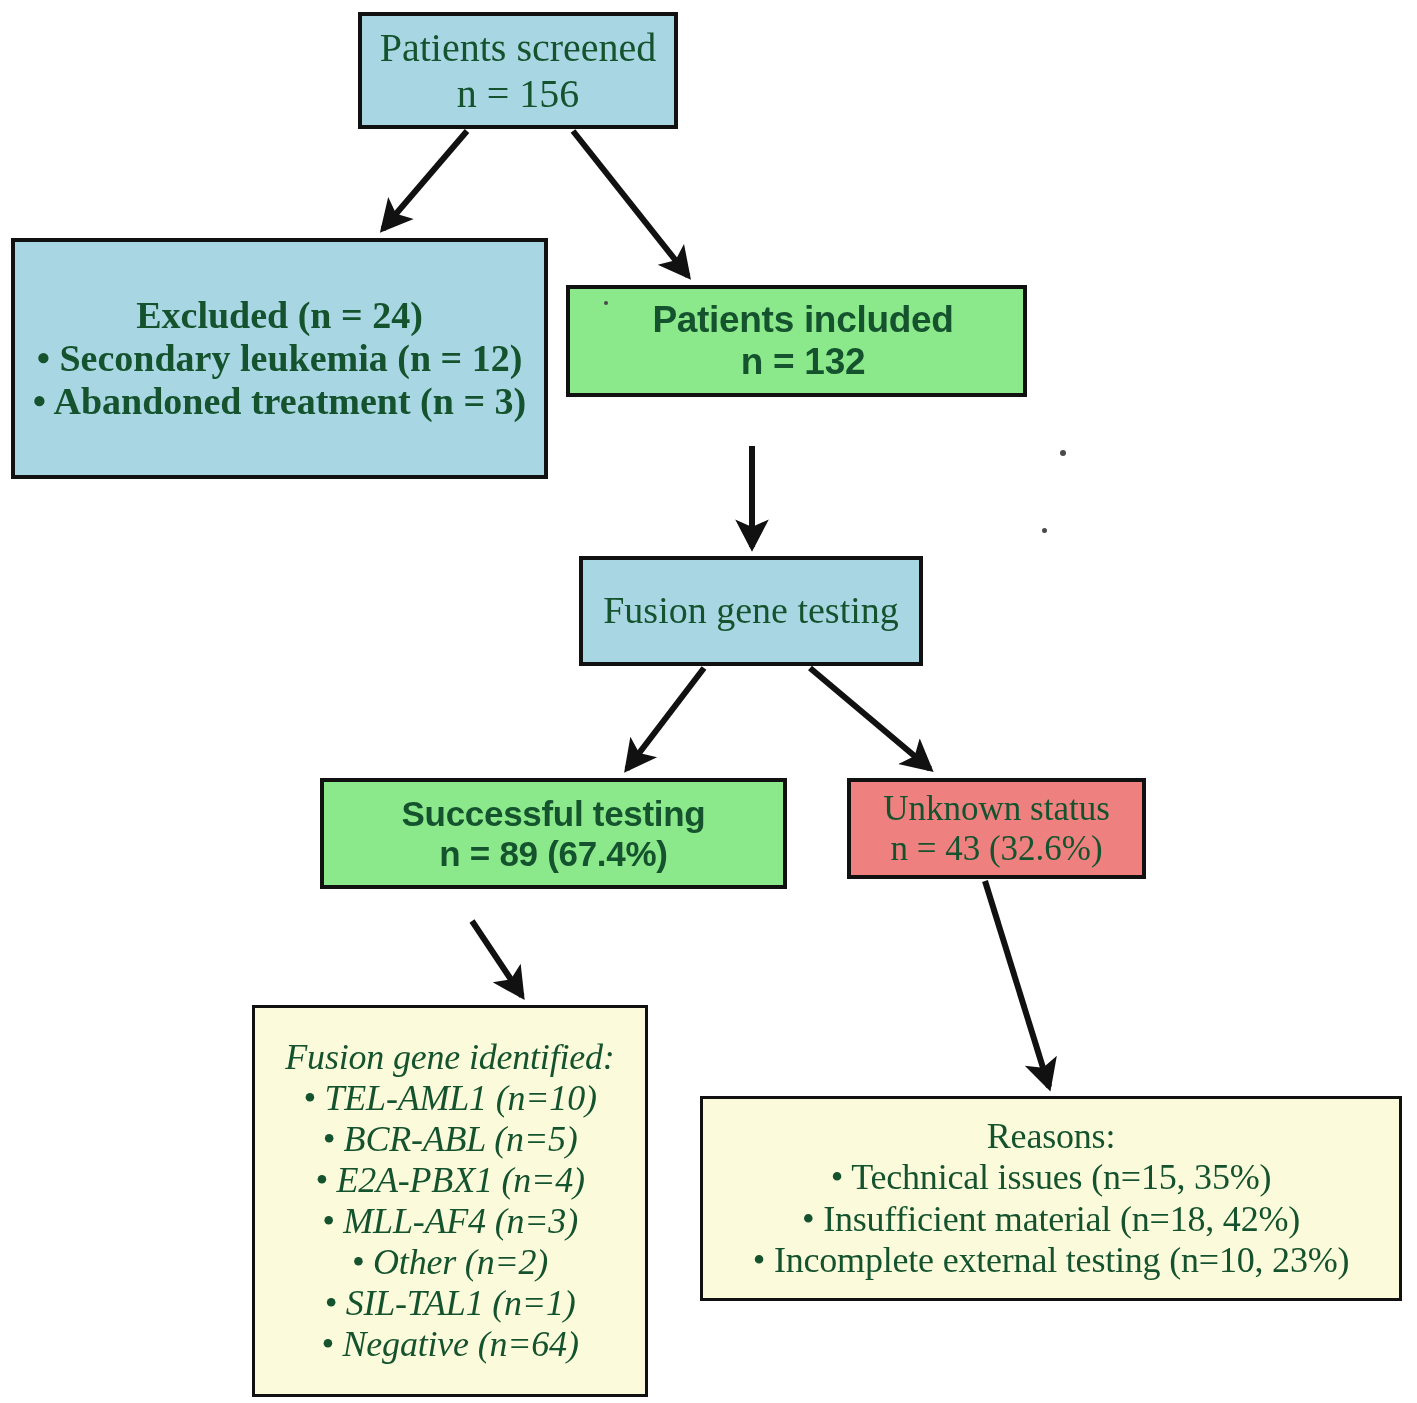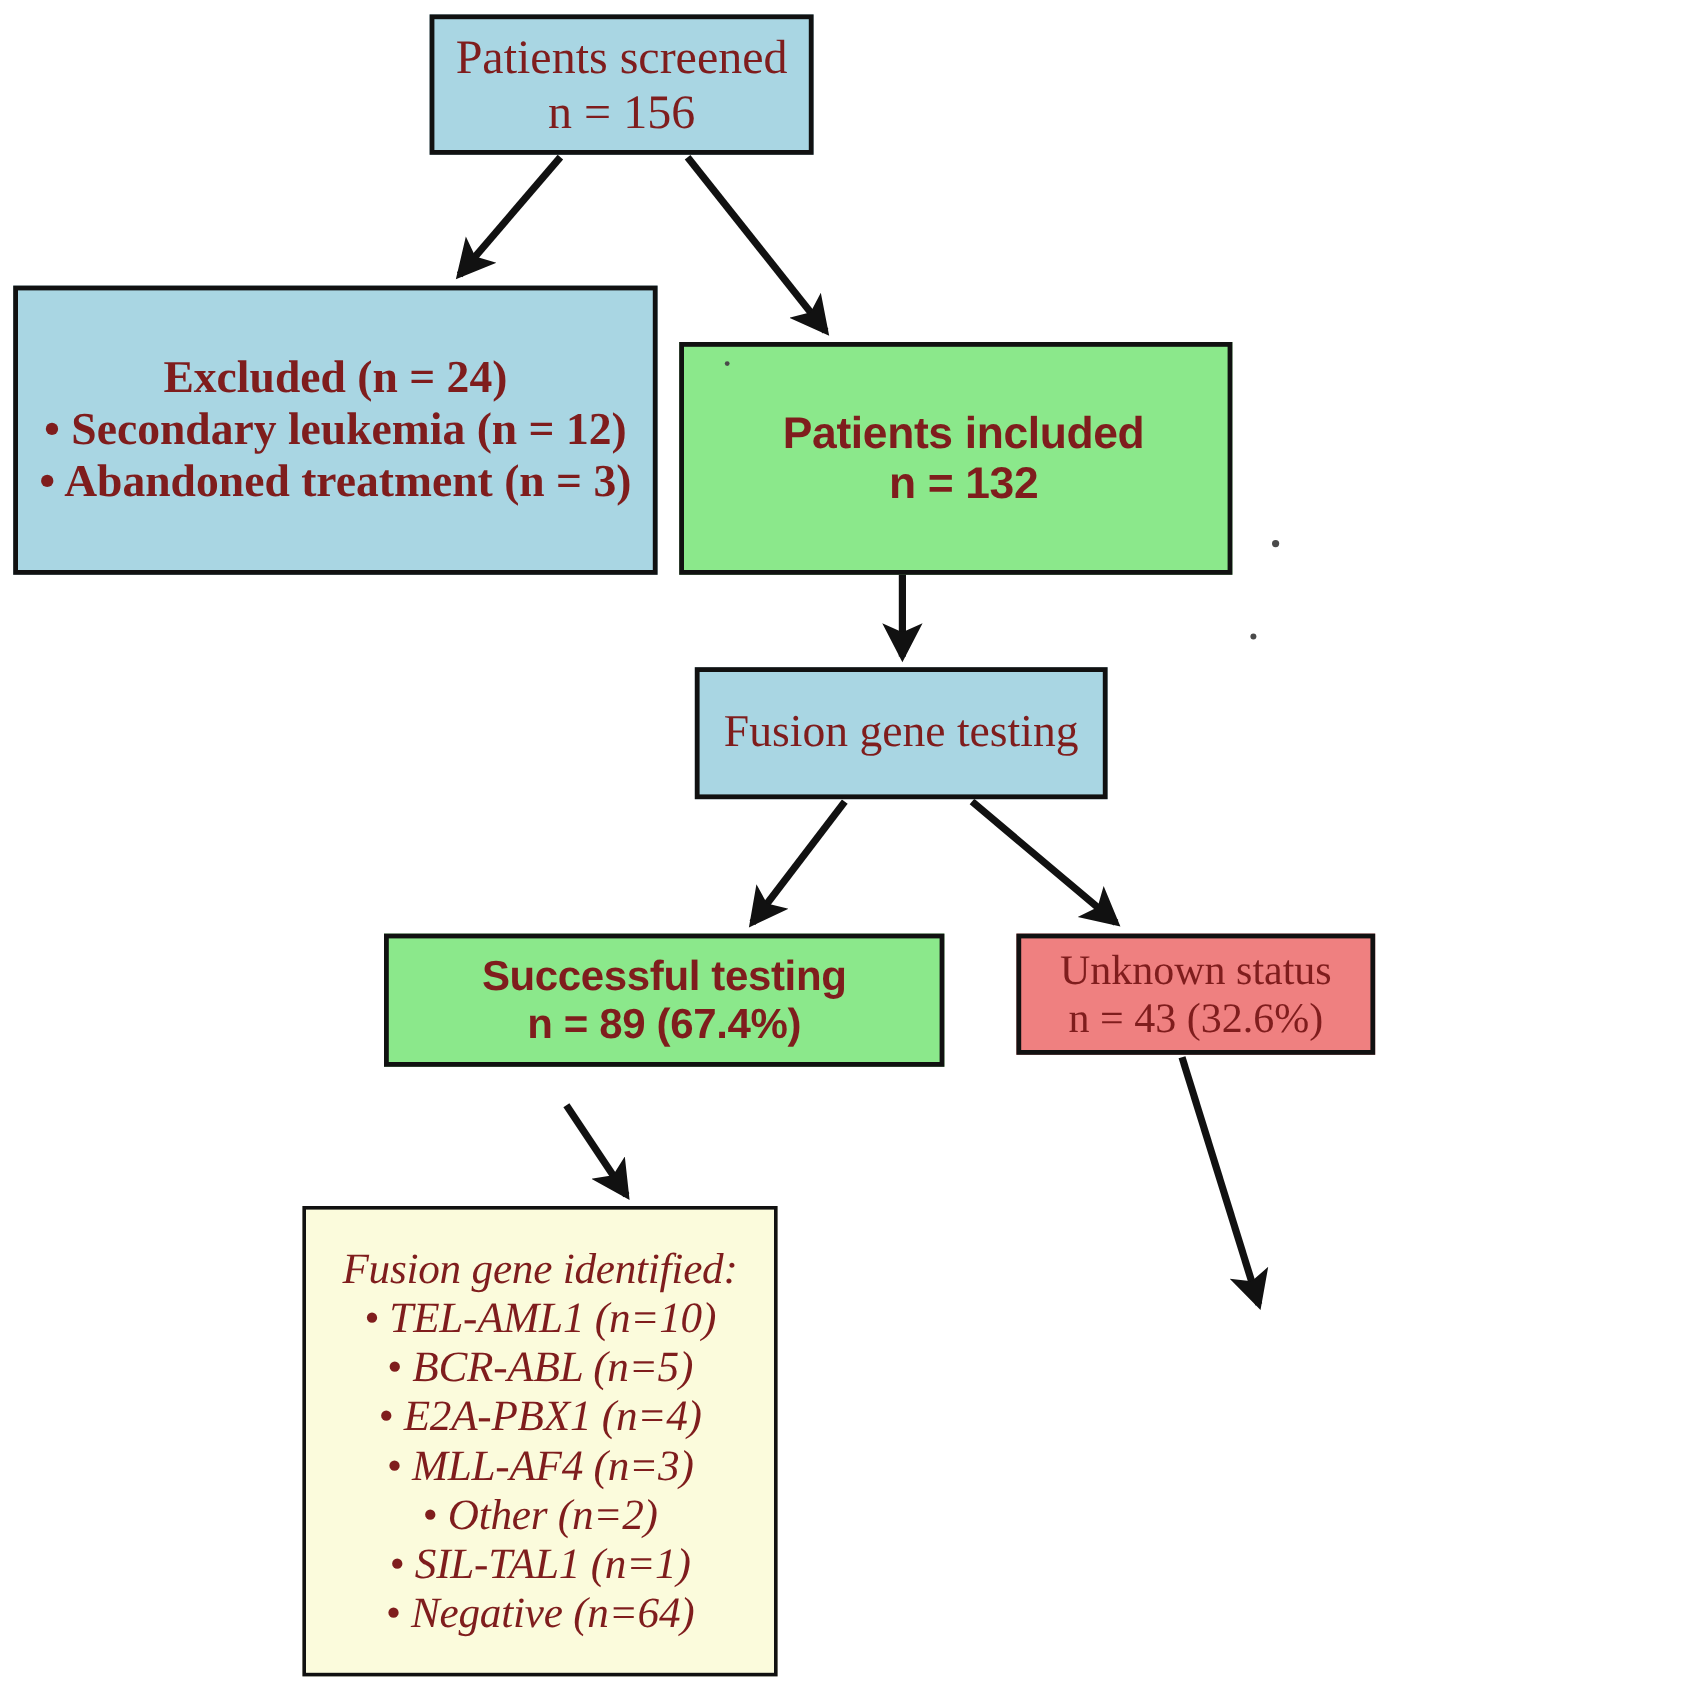--- a/index.html
+++ b/index.html
@@ -25,39 +25,39 @@
   }
   .node {
     position: absolute;
     box-sizing: border-box;
     border: 4px solid #111111;
     display: flex;
     flex-direction: column;
     align-items: center;
     justify-content: center;
     text-align: center;
-    color: #7f1d1d;
+    color: #14532d;
     line-height: 1.14;
     z-index: 2;
   }
   .node .line { display: block; white-space: nowrap; }
 
   
   .v-blue   { background: #a9d6e3; }
   .v-green  { background: #8be88b; }
   .v-red    { background: #ef8080; }
   .v-yellow { background: #fbfbdc; border-width: 3px; }
 
   .f-serif  { font-family: "Liberation Serif", "DejaVu Serif", serif; font-weight: 400; }
   .f-sans-b { font-family: "Liberation Sans", "DejaVu Sans", sans-serif; font-weight: 700; letter-spacing: -0.3px; }
 
   
   #n-screened   { left: 358px; top: 12px;   width: 320px; height: 117px; font-size: 40px; }
   #n-excluded   { left: 11px;  top: 238px;  width: 537px; height: 241px; font-size: 38px; font-weight: bold; }
-  #n-included   { left: 566px; top: 285px;  width: 461px; height: 194px; font-size: 37px; padding-left: 13px; }
+  #n-included   { left: 566px; top: 285px;  width: 461px; height: 112px; font-size: 37px; padding-left: 13px; }
   #n-testing    { left: 579px; top: 556px;  width: 344px; height: 110px; font-size: 38px; }
   #n-success    { left: 320px; top: 778px;  width: 467px; height: 111px; font-size: 35px; }
   #n-unknown    { left: 847px; top: 778px;  width: 299px; height: 101px; font-size: 35px; }
   #n-fusionlist { left: 252px; top: 1005px; width: 396px; height: 392px; font-size: 36px; font-style: italic; }
   #n-reasons    { left: 700px; top: 1096px; width: 702px; height: 205px; font-size: 36px; }
 
   #n-fusionlist .line { letter-spacing: -0.2px; }
   #n-reasons .line    { letter-spacing: -0.2px; }
 
   .speck {
@@ -128,18 +128,24 @@
     <span class="line">Fusion gene identified:</span>
     <span class="line">• TEL-AML1 (n=10)</span>
     <span class="line">• BCR-ABL (n=5)</span>
     <span class="line">• E2A-PBX1 (n=4)</span>
     <span class="line">• MLL-AF4 (n=3)</span>
     <span class="line">• Other (n=2)</span>
     <span class="line">• SIL-TAL1 (n=1)</span>
     <span class="line">• Negative (n=64)</span>
   </div>
 
+  <div class="node v-yellow f-serif" id="n-reasons">
+    <span class="line">Reasons:</span>
+    <span class="line">• Technical issues (n=15, 35%)</span>
+    <span class="line">• Insufficient material (n=18, 42%)</span>
+    <span class="line">• Incomplete external testing (n=10, 23%)</span>
+  </div>
 
   <div class="speck" style="left:1060px; top:450px; width:6px; height:6px;"></div>
   <div class="speck" style="left:1042px; top:528px; width:5px; height:5px;"></div>
   <div class="speck" style="left:604px; top:301px; width:4px; height:4px;"></div>
 
 </div>
 
 </body></html>

